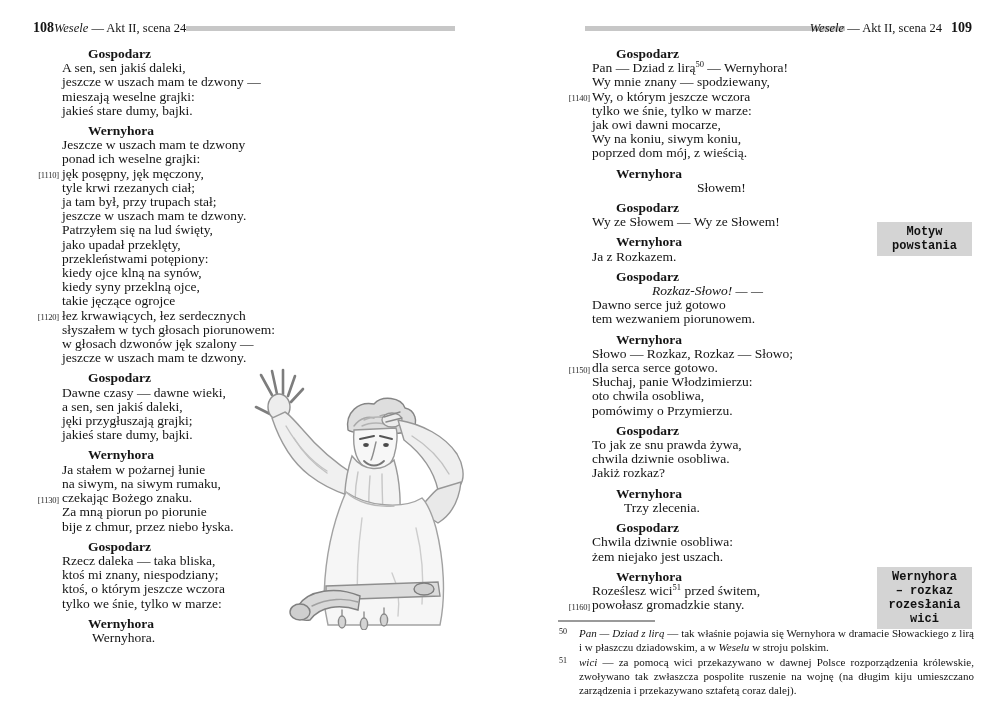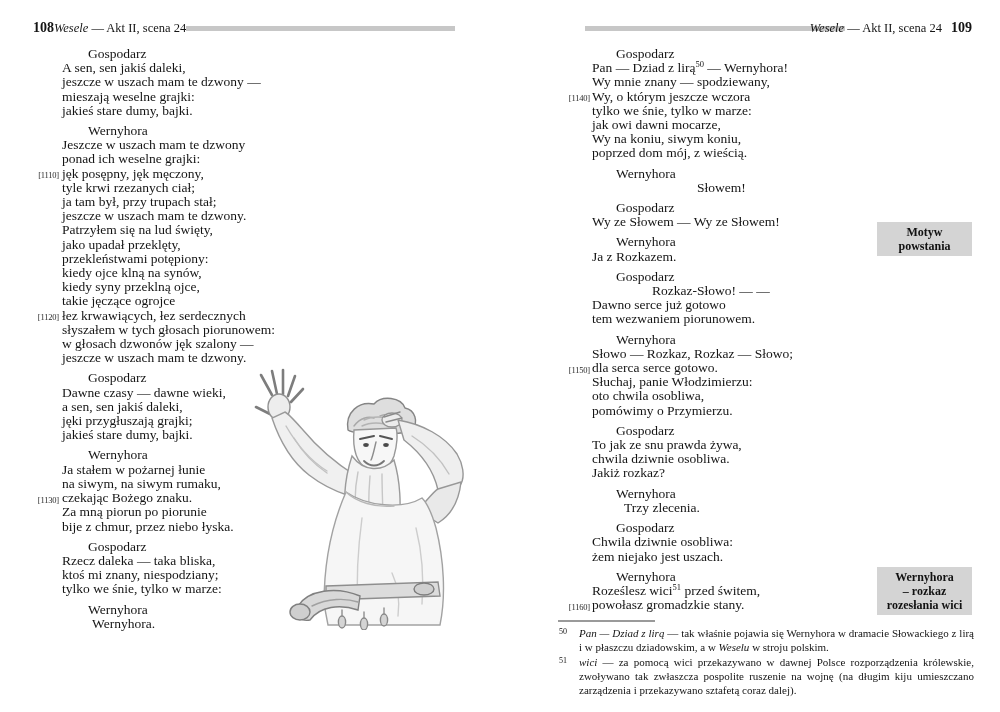--- a/index.html
+++ b/index.html
@@ -15,34 +15,34 @@
   #rp-header .pg-num{margin-left:9px;}
   .pg-title i{font-style:italic;}
   .hrule{position:absolute;top:26px;height:5px;background:#c7c7c7;}
   #lp-rule{left:186px;width:269px;}
   #rp-rule{left:585px;width:260px;}
 
   
   .col{position:absolute;top:44px;}
   #lp-col{left:30px;width:430px;}
   #rp-col{left:565px;width:310px;}
-  .speaker{font-size:13.5px;font-weight:normal;line-height:14.2px;margin:6px 0 0 58px;}
+  .speaker{font-size:13.5px;font-weight:bold;line-height:14.2px;margin:6px 0 0 58px;}
   #rp-col .speaker{margin-left:51px;}
   .col .speaker:first-child{margin-top:3px;}
   .line{position:relative;font-size:13.5px;line-height:14.2px;white-space:nowrap;}
   #lp-col .line{padding-left:32px;}
   #rp-col .line{padding-left:27px;}
   .lineno{position:absolute;left:0;top:16px;width:29px;text-align:right;
           font-size:8.5px;letter-spacing:-0.2px;color:#2a2a2a;}
   #rp-col .lineno{width:25px;}
   .fnref{font-size:8.5px;line-height:0;}
 
   
   .margin-note{position:absolute;left:877px;width:91px;padding:3px 2px;background:#d4d4d4;
-      font-family:Liberation Serif, serif;font-size:12px;font-weight:bold;
+      font-family:Liberation Mono, monospace;font-size:12px;font-weight:bold;
       line-height:14px;text-align:center;color:#111;}
   #mn-0{top:222px;}
   #mn-1{top:567px;}
 
   
   #fn-rule{position:absolute;left:558px;top:620px;width:97px;height:2px;background:#9a9a9a;}
   #footnotes{position:absolute;left:558px;top:626px;width:416px;
       font-size:11px;line-height:14px;text-align:justify;}
   .fn{position:relative;padding-left:21px;margin-bottom:1px;}
   .fn-num{position:absolute;left:1px;top:-1px;font-size:8px;}
@@ -97,41 +97,42 @@
       <div class="line"><span class="vtext">jakieś stare dumy, bajki.</span></div>
       <div class="speaker">Wernyhora</div>
       <div class="line"><span class="vtext">Ja stałem w pożarnej łunie</span></div>
       <div class="line"><span class="lineno">[1130]</span><span class="vtext">na siwym, na siwym rumaku,</span></div>
       <div class="line"><span class="vtext">czekając Bożego znaku.</span></div>
       <div class="line"><span class="vtext">Za mną piorun po piorunie</span></div>
       <div class="line"><span class="vtext">bije z chmur, przez niebo łyska.</span></div>
       <div class="speaker">Gospodarz</div>
       <div class="line"><span class="vtext">Rzecz daleka — taka bliska,</span></div>
       <div class="line"><span class="vtext">ktoś mi znany, niespodziany;</span></div>
+      <div class="line"><span class="vtext">ktoś, o którym jeszcze wczora</span></div>
       <div class="line"><span class="vtext">tylko we śnie, tylko w marze:</span></div>
       <div class="speaker">Wernyhora</div>
       <div class="line"><span class="vtext" style="margin-left: 30px;">Wernyhora.</span></div>
     </div>
   <div class="col" id="rp-col">
       <div class="speaker">Gospodarz</div>
       <div class="line"><span class="vtext"><span>Pan — Dziad z lirą</span><sup class="fnref">50</sup><span> — Wernyhora!</span></span></div>
       <div class="line"><span class="lineno">[1140]</span><span class="vtext">Wy mnie znany — spodziewany,</span></div>
       <div class="line"><span class="vtext">Wy, o którym jeszcze wczora</span></div>
       <div class="line"><span class="vtext">tylko we śnie, tylko w marze:</span></div>
       <div class="line"><span class="vtext">jak owi dawni mocarze,</span></div>
       <div class="line"><span class="vtext">Wy na koniu, siwym koniu,</span></div>
       <div class="line"><span class="vtext">poprzed dom mój, z wieścią.</span></div>
       <div class="speaker">Wernyhora</div>
       <div class="line"><span class="vtext" style="margin-left: 105px;">Słowem!</span></div>
       <div class="speaker">Gospodarz</div>
       <div class="line"><span class="vtext">Wy ze Słowem — Wy ze Słowem!</span></div>
       <div class="speaker">Wernyhora</div>
       <div class="line"><span class="vtext">Ja z Rozkazem.</span></div>
       <div class="speaker">Gospodarz</div>
-      <div class="line"><span class="vtext" style="margin-left: 60px;">Rozkaz-Słowo! — —</span></div>
+      <div class="line"><span class="vtext" style="margin-left: 60px; font-style: italic;">Rozkaz-Słowo! — —</span></div>
       <div class="line"><span class="vtext">Dawno serce już gotowo</span></div>
       <div class="line"><span class="vtext">tem wezwaniem piorunowem.</span></div>
       <div class="speaker">Wernyhora</div>
       <div class="line"><span class="lineno">[1150]</span><span class="vtext">Słowo — Rozkaz, Rozkaz — Słowo;</span></div>
       <div class="line"><span class="vtext">dla serca serce gotowo.</span></div>
       <div class="line"><span class="vtext">Słuchaj, panie Włodzimierzu:</span></div>
       <div class="line"><span class="vtext">oto chwila osobliwa,</span></div>
       <div class="line"><span class="vtext">pomówimy o Przymierzu.</span></div>
       <div class="speaker">Gospodarz</div>
       <div class="line"><span class="vtext">To jak ze snu prawda żywa,</span></div>

